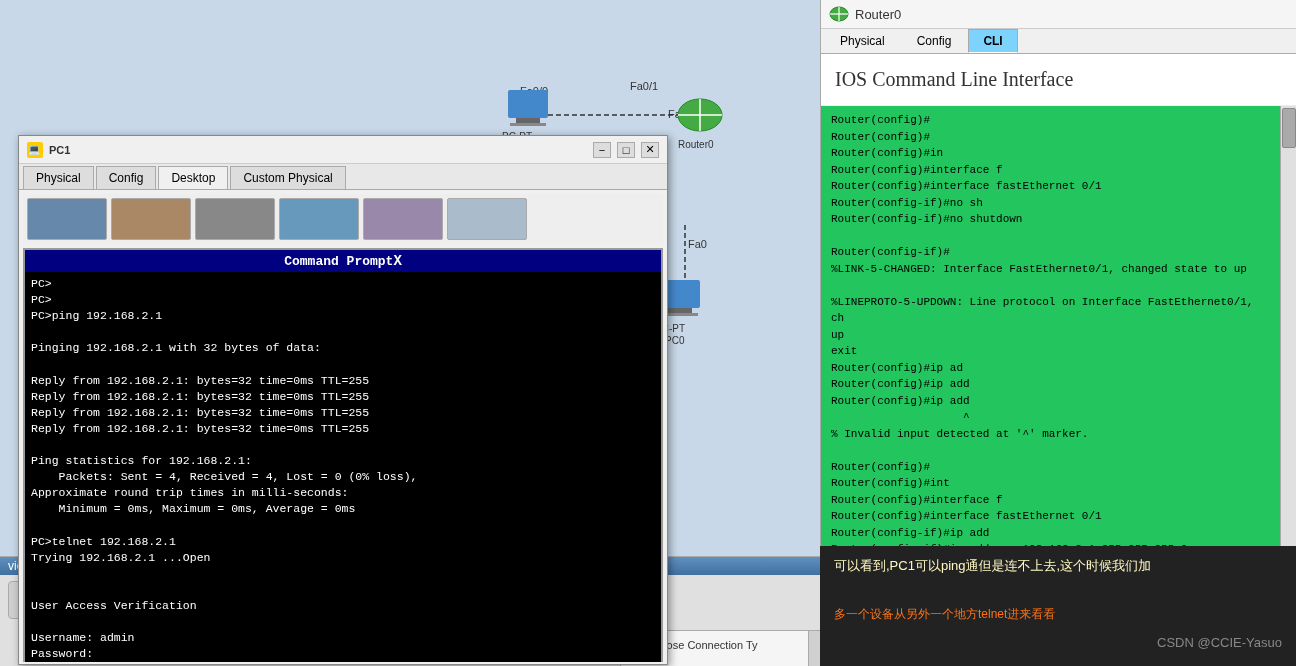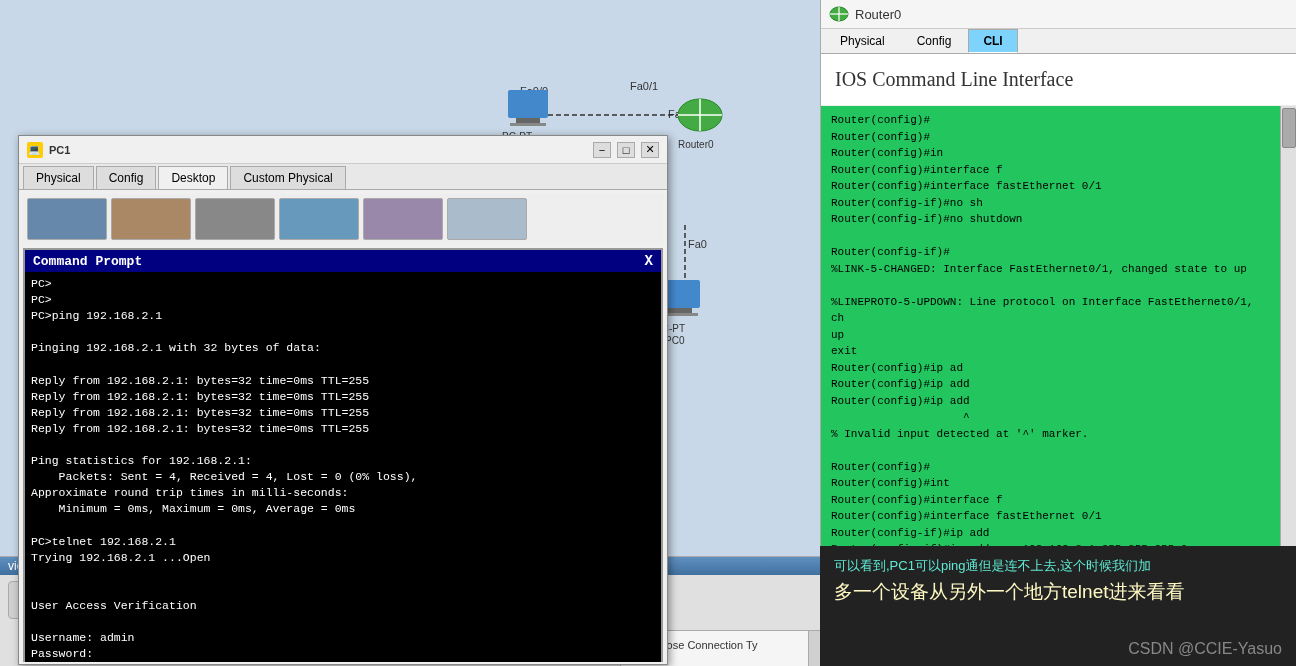--- a/index.html
+++ b/index.html
@@ -114,21 +114,21 @@
     }
 
     #cmd-titlebar {
       background: #000080;
       color: white;
       padding: 3px 8px;
       font-size: 13px;
       font-weight: bold;
       display: flex;
       align-items: center;
-      justify-content: space-between;
+      justify-content: center;
       font-family: 'Courier New', monospace;
     }
 
     #cmd-close {
       color: white;
       font-size: 14px;
       cursor: pointer;
     }
 
     #cmd-body {
@@ -268,23 +268,23 @@
       color: #ccc;
       font-size: 13px;
       padding: 10px 14px;
       line-height: 1.6;
       z-index: 10;
       font-family: Arial, sans-serif;
     }
 
     #csdn-credit {
       color: #888;
-      font-size: 16px;
+      font-size: 13px;
       position: absolute;
-      bottom: 4px;
+      bottom: 12px;
       right: 14px;
     }
 
     
     #cmd-body::-webkit-scrollbar { width: 12px; }
     #cmd-body::-webkit-scrollbar-track { background: #333; }
     #cmd-body::-webkit-scrollbar-thumb { background: #666; }
   </style>
 </head>
 <body>
@@ -451,16 +451,16 @@
 Router(config-if)#exit
 Router(config)#</div>
       <div id="ios-scrollbar">
         <div style="width:14px; height:40px; background:#aaa; border:1px solid #888; margin:2px auto; border-radius:2px;"></div>
       </div>
     </div>
   </div>
 </div>
 
 <div id="bottom-commentary">
-  <div style="color:#5eead4; font-size:13px;">可以看到,PC1可以ping通但是连不上去,这个时候我们加</div>
-  <div style="color:#fef9c3; font-size:19px;">多一个设备从另外一个地方telnet进来看看</div>
+  <div style="color:#fef9c3; font-size:13px;">可以看到,PC1可以ping通但是连不上去,这个时候我们加</div>
+  <div style="color:#f97316; font-size:12px;margin-top:28px;">多一个设备从另外一个地方telnet进来看看</div>
   <div id="csdn-credit">CSDN @CCIE-Yasuo</div>
 </div>
 
 </body></html>

